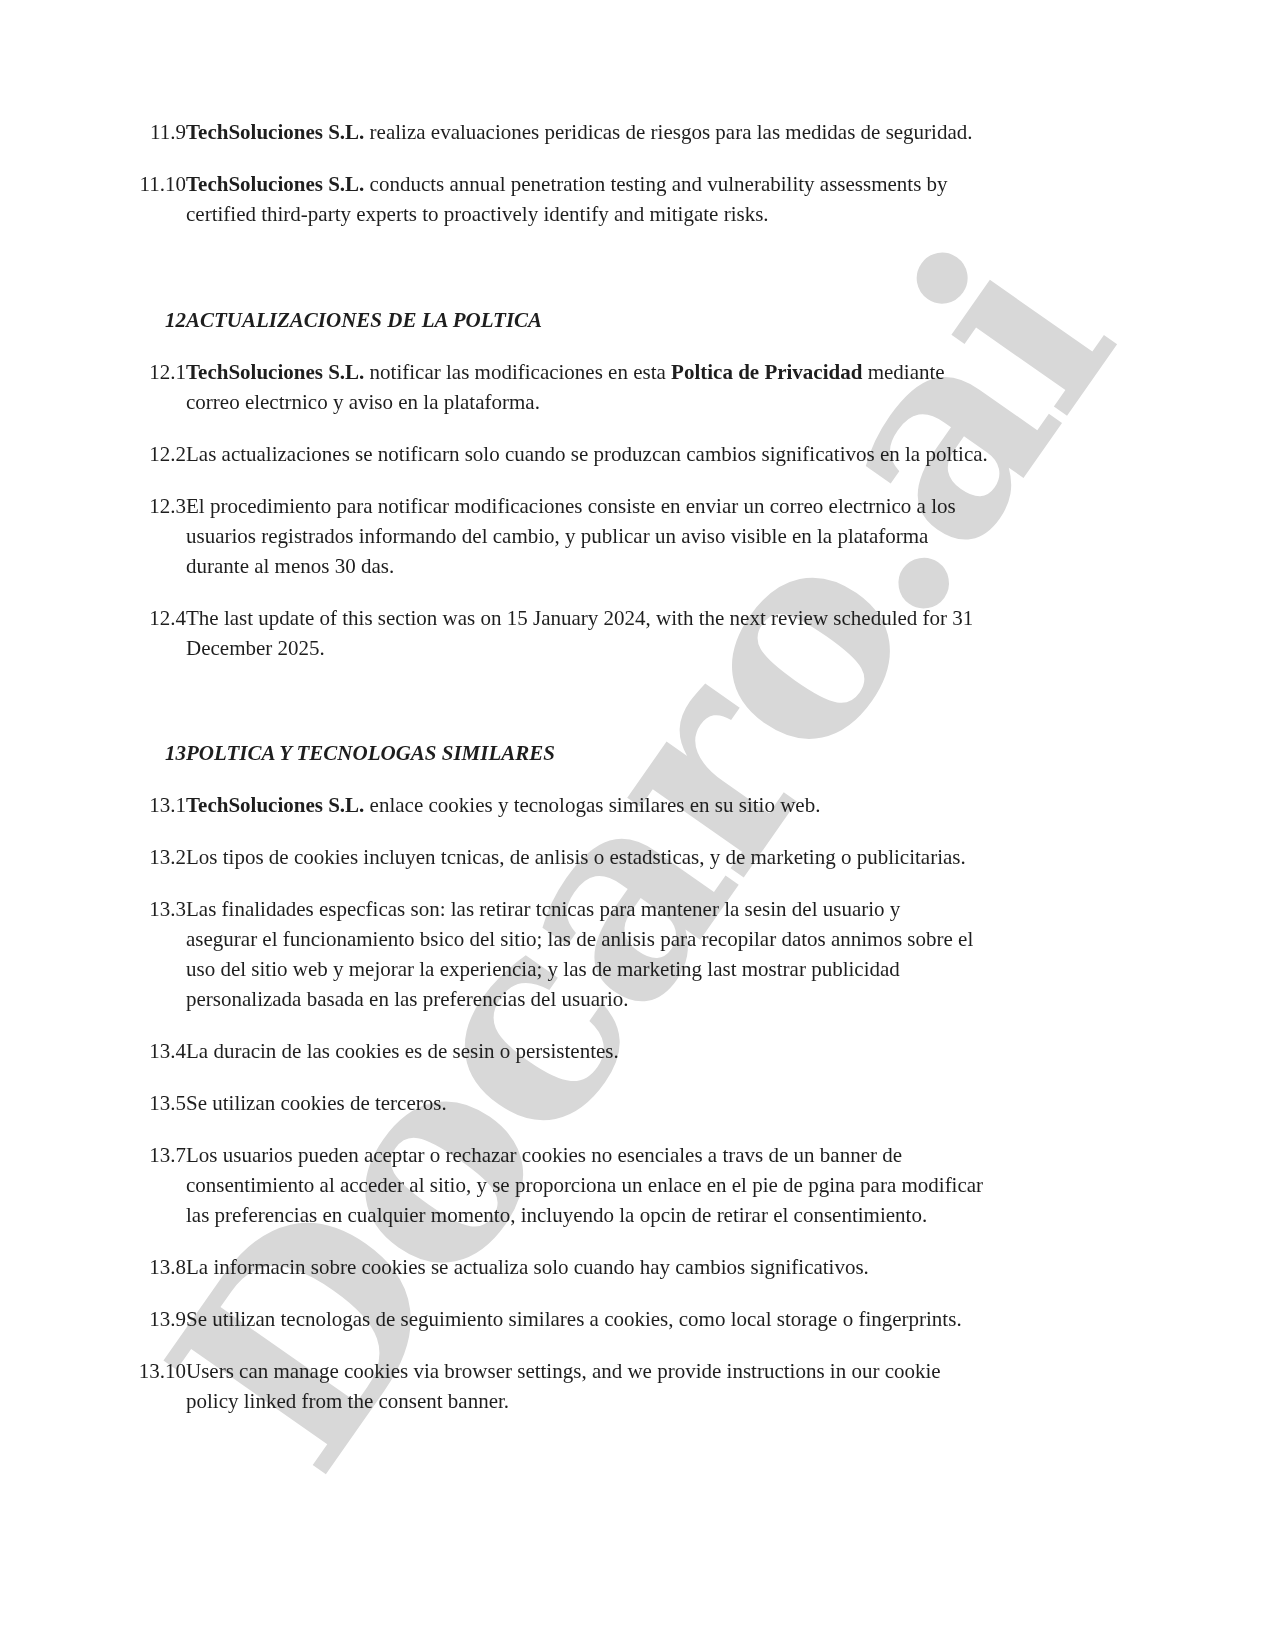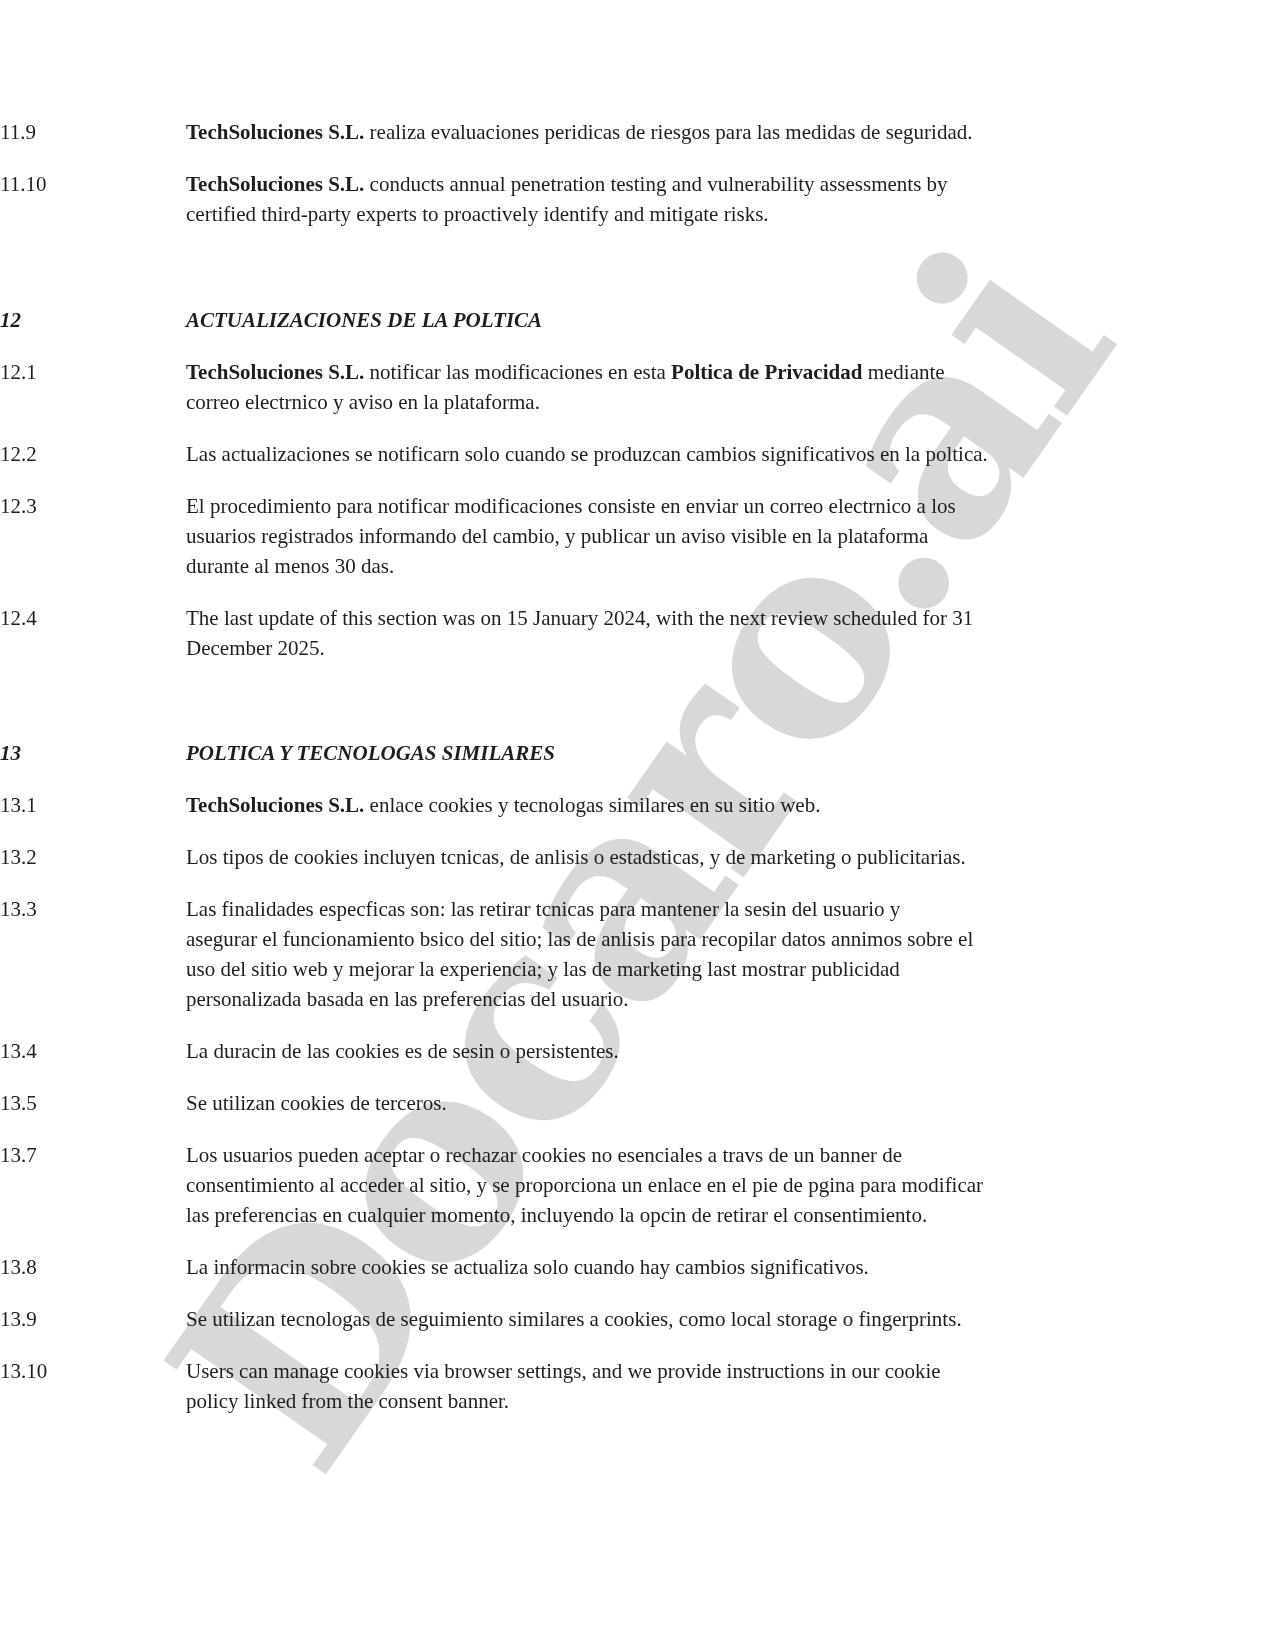--- a/index.html
+++ b/index.html
@@ -36,20 +36,21 @@
     width: 1075px;
     z-index: 1;
   }
   .row { display: flex; margin-bottom: 22px; }
   .row.heading { font-weight: bold; font-style: italic; }
   .row.gap-12 { margin-top: 76px; }
   .row.gap-13 { margin-top: 75px; }
   .num {
     flex: none;
     width: 186px;
+    text-align: right;
   }
   .txt {
     flex: none;
     max-width: 874px;
   }
   .line { white-space: nowrap; }
   .b { font-weight: bold; }
 </style>
 </head>
 <body>

